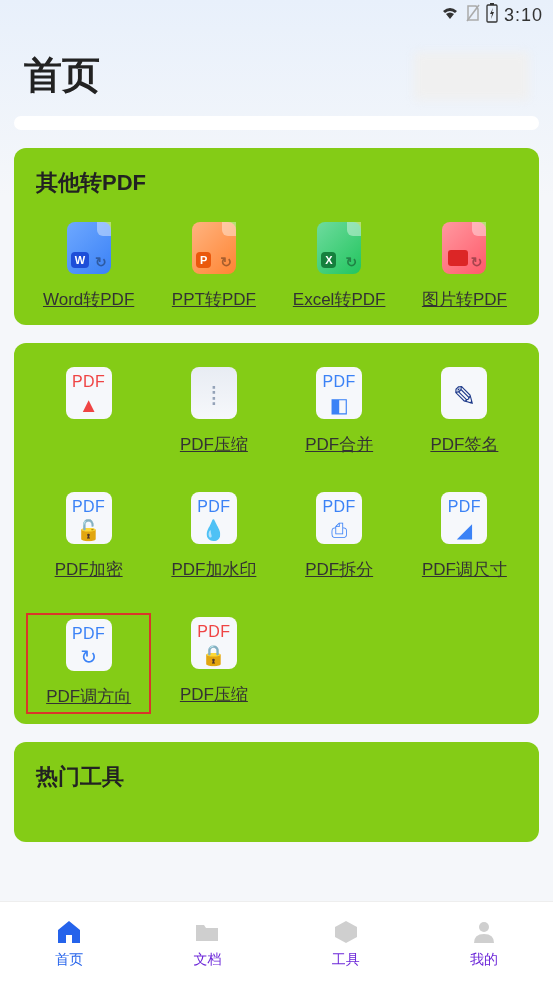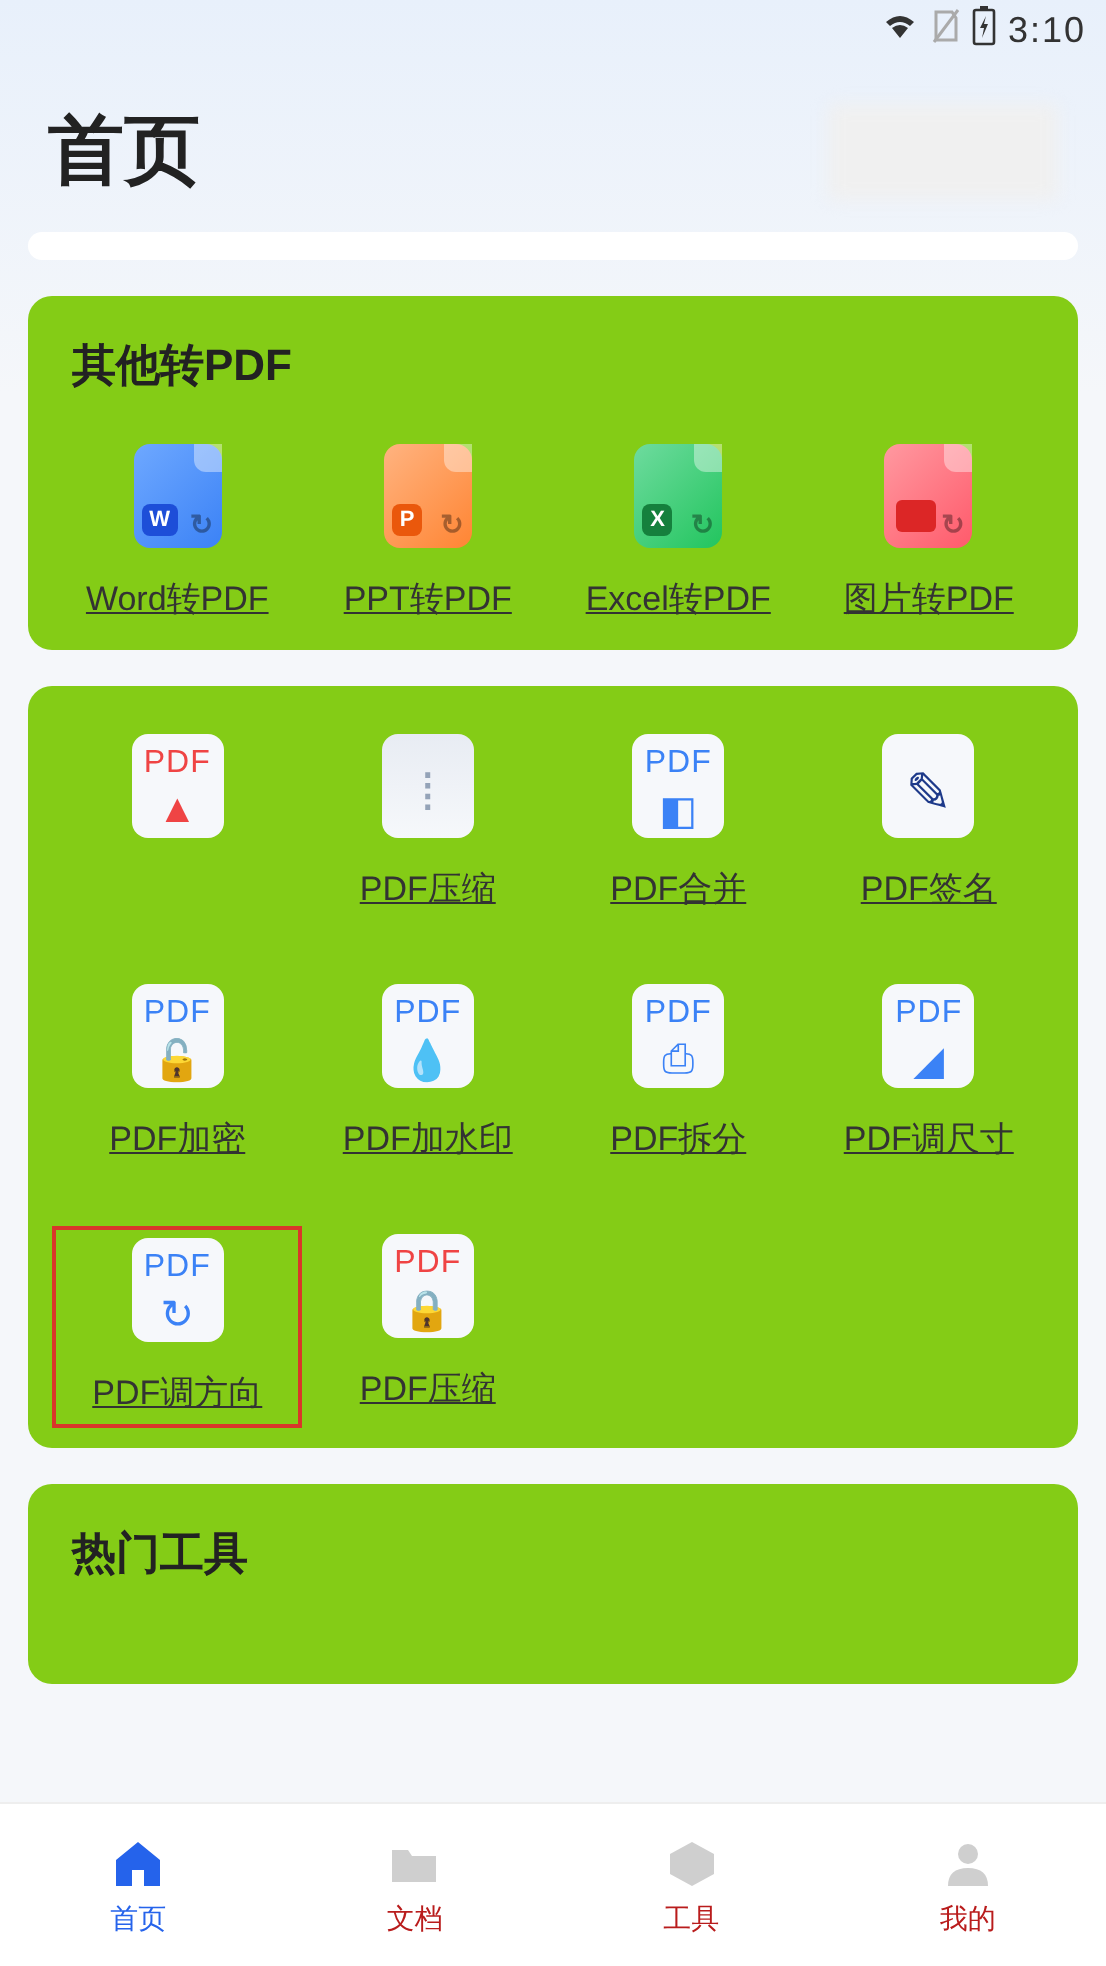--- a/index.html
+++ b/index.html
@@ -76,21 +76,21 @@
     .nav-item {
       flex: 1;
       display: flex;
       flex-direction: column;
       align-items: center;
       justify-content: center;
       gap: 4px;
       cursor: pointer;
     }
     .nav-item .nav-icon { width: 30px; height: 30px; display:flex; align-items:center; justify-content:center;}
-    .nav-item .nav-label { font-size: 14px; color: #b91c1c; }
+    .nav-item .nav-label { font-size: 14px; color: #6d28d9; }
     .nav-item.active .nav-label { color: #2563eb; }
     
     .doc-icon { width: 44px; height: 52px; border-radius: 8px; position: relative; }
     .doc-icon::after { content:''; position:absolute; top:0; right:0; width:14px; height:14px; background:rgba(255,255,255,0.4); border-bottom-left-radius:6px; }
     .word-bg { background: linear-gradient(135deg,#6ea8ff,#3b82f6); }
     .ppt-bg { background: linear-gradient(135deg,#ffb380,#ff8533); }
     .excel-bg { background: linear-gradient(135deg,#6edb9e,#22c55e); }
     .img-bg { background: linear-gradient(135deg,#ff99a0,#ff5a6b); }
     .badge-w { position:absolute; left:4px; bottom:6px; background:#1d4ed8; color:#fff; border-radius:4px; font-size:11px; font-weight:bold; padding:2px 4px;}
     .badge-p { position:absolute; left:4px; bottom:6px; background:#ea580c; color:#fff; border-radius:4px; font-size:11px; font-weight:bold; padding:2px 4px;}

